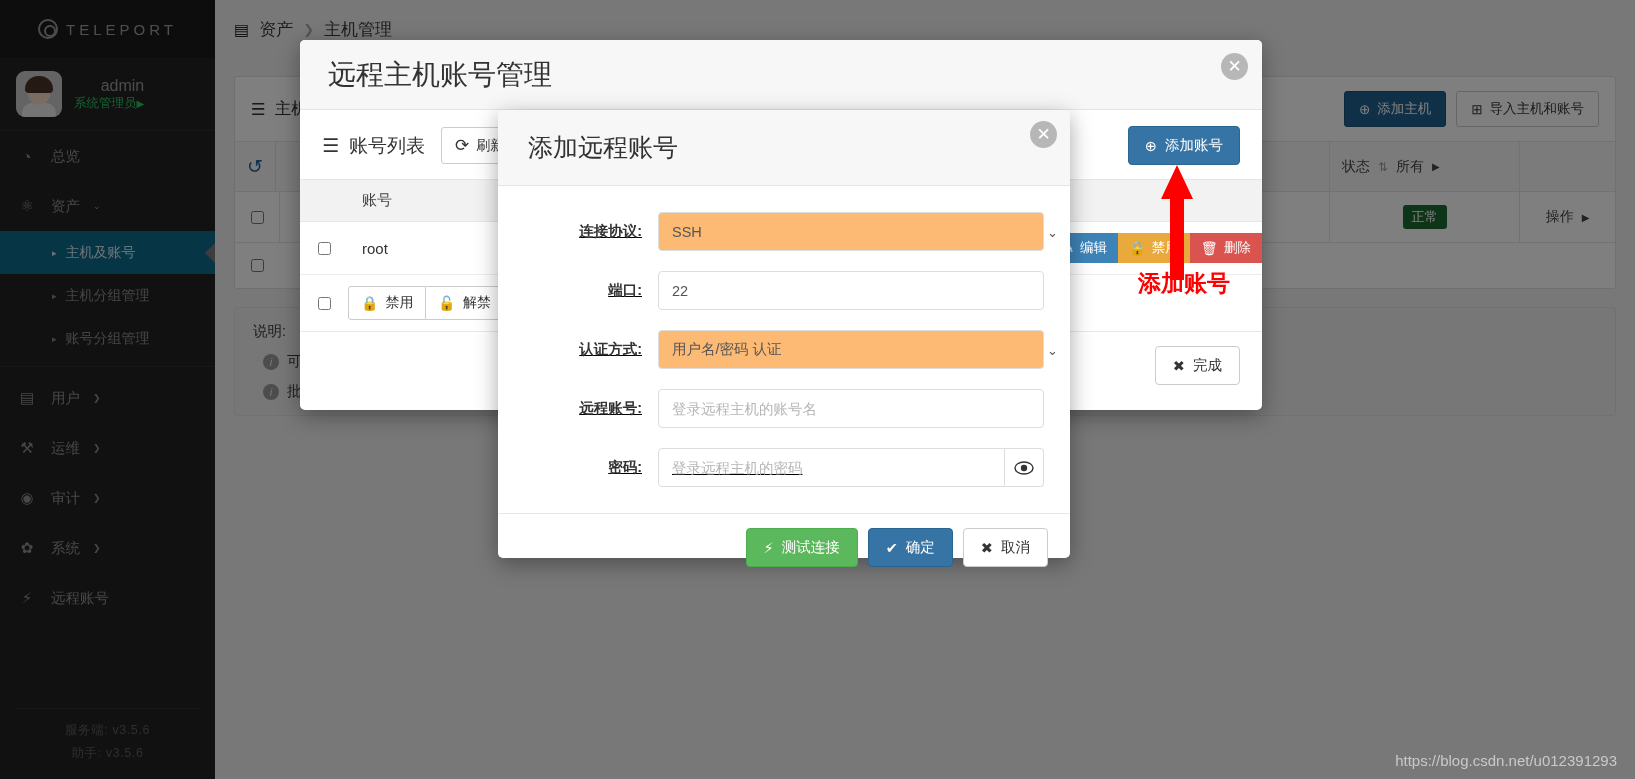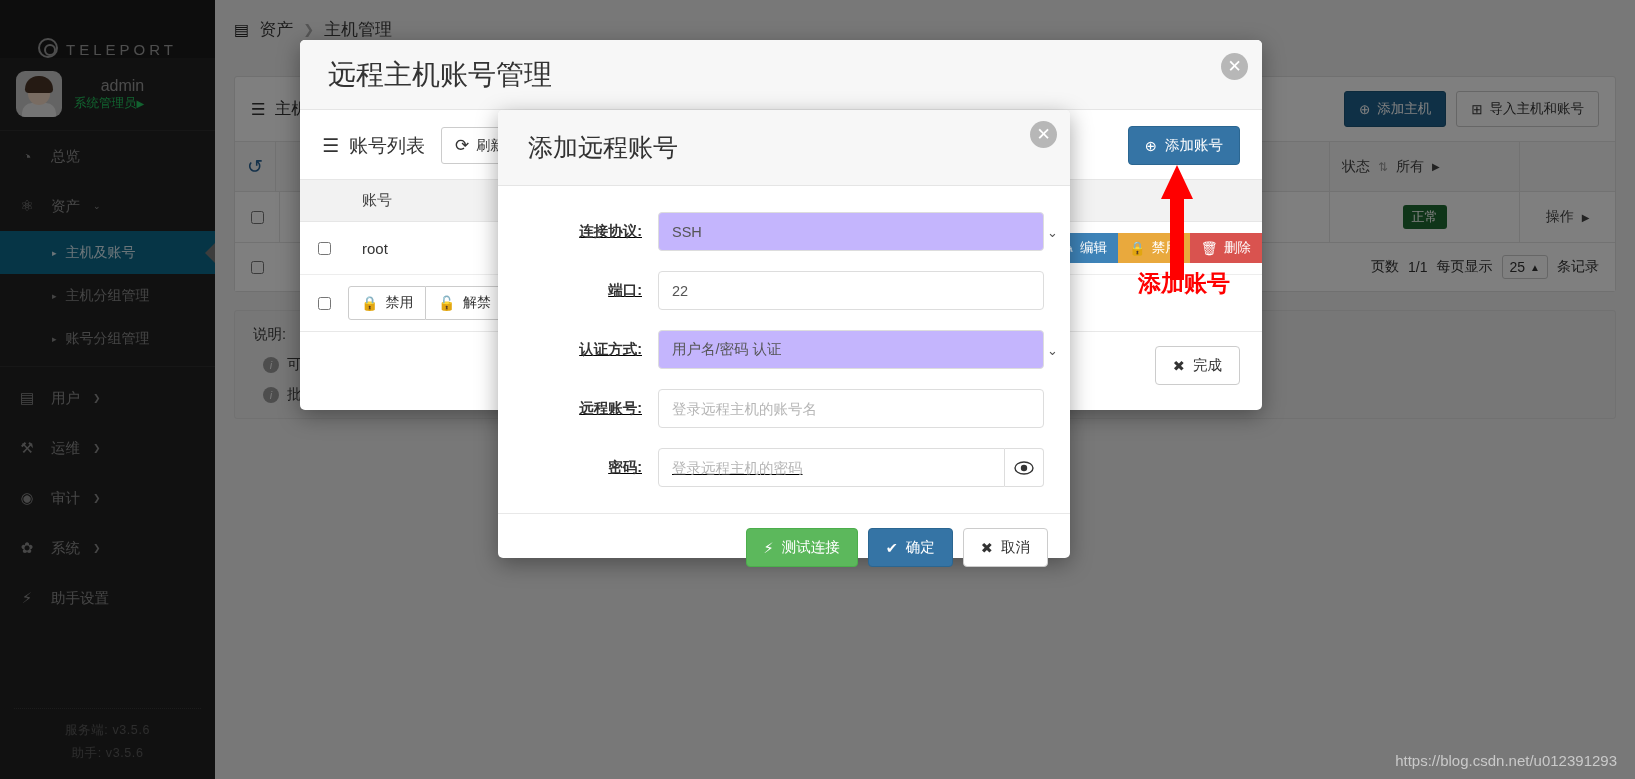--- a/index.html
+++ b/index.html
@@ -9,21 +9,21 @@
     font-family:"Liberation Sans","DejaVu Sans",sans-serif;
     background:#f0f0f0; position:relative;
   }
 
   
   #page { position:absolute; inset:0; }
   #dim { position:absolute; inset:0; background:rgba(0,0,0,0.5); z-index:50; }
 
   
   .sidebar { position:absolute; left:0; top:0; width:215px; height:779px; background:#232323; }
-  .brand { height:58px; background:#1b1b1b; display:flex; align-items:flex-end; justify-content:center; gap:8px; }
+  .brand { height:58px; background:#1b1b1b; display:flex; align-items:center; justify-content:center; gap:8px; }
   .brand-logo { width:20px; height:20px; border-radius:50%; border:2px solid #9a9a9a; position:relative; }
   .brand-logo:after{content:"";position:absolute;left:4px;top:4px;width:8px;height:8px;border-radius:50%;border:2px solid #9a9a9a;}
   .brand-txt { color:#9d9d9d; font-size:15px; letter-spacing:4px; }
   .userbox { display:flex; align-items:center; gap:12px; padding:13px 0 13px 16px; border-bottom:1px solid #2e2e2e; }
   .avatar { width:46px; height:46px; border-radius:9px; background:#c8c8c8; position:relative; overflow:hidden; flex:none; }
   .avatar .hair{position:absolute;left:9px;top:5px;width:28px;height:17px;background:#4a3526;border-radius:14px 14px 4px 4px;}
   .avatar .face{position:absolute;left:12px;top:12px;width:22px;height:22px;background:#f2d9c4;border-radius:11px;}
   .avatar .body{position:absolute;left:6px;bottom:0;width:34px;height:14px;background:#e9e9e9;border-radius:10px 10px 0 0;}
   .uname { color:#989898; font-size:16px; line-height:19px;text-align:right; }
   .urole { color:#22c55e; font-size:12.5px; line-height:17px; }
@@ -86,21 +86,21 @@
   
   #m-inner { left:498px; top:110px; width:572px; height:448px; z-index:70; }
   #m-inner .modal-hd { height:76px; padding:0 30px; display:flex; align-items:center; }
   #m-inner .modal-title { font-size:25px; }
   #m-inner .xbtn { right:13px; top:11px; }
   .frow { display:flex; align-items:center; margin:0 0 20px 0;text-decoration:underline; }
   .flabel { width:160px; text-align:right; padding-right:16px; font-size:14.5px; color:#333; font-weight:bold; flex:none; }
   .fctl { flex:1; padding-right:26px; }
   .finput { width:100%; height:39px; border:1px solid #ddd; border-radius:4px; padding:0 13px; font-size:14.5px; color:#555; background:#fff; font-family:inherit; }
   .finput::placeholder{ color:#b6b6b6; }
-  .fselect { width:100%; height:39px; border:1px solid #ddd; border-radius:4px; padding:0 13px; font-size:14.5px; color:#555; background:#c4b5fd; font-family:inherit; appearance:none; }
+  .fselect { width:100%; height:39px; border:1px solid #ddd; border-radius:4px; padding:0 13px; font-size:14.5px; color:#555; background:#fdba74; font-family:inherit; appearance:none; }
   .selwrap { position:relative; }
   .selwrap .chev { position:absolute; right:12px; top:13px; pointer-events:none; color:#555; font-size:13px; }
   .pwwrap { display:flex; }
   .pwwrap .finput { border-radius:4px 0 0 4px; }
   .eyebtn { width:44px; height:39px; border:1px solid #ddd; border-left:none; border-radius:0 4px 4px 0; background:#fff; display:flex; align-items:center; justify-content:center; cursor:pointer; }
   .btn-test{background:#5cb85c;border:1px solid #4cae4c;color:#fff;}
   .btn-ok{background:#3574a5;border:1px solid #2b6691;color:#fff;}
   .btn-cancel{background:#fff;border:1px solid #ccc;color:#333;}
   .mbtn { border-radius:4px; padding:9px 17px; font-size:14.5px; display:inline-flex; align-items:center; gap:8px; cursor:pointer; }
 
@@ -175,21 +175,21 @@
       <span>审计</span>
       <span class="caret">❯</span>
     </div>
     <div class="nav-item">
       <span class="ico">✿</span>
       <span>系统</span>
       <span class="caret">❯</span>
     </div>
     <div class="nav-item">
       <span class="ico">⚡</span>
-      <span>助手设置</span>
+      <span>远程账号</span>
     </div>
 
     <div class="sidebar-ver-sep"></div>
     <div class="ver">
       <div>服务端: v3.5.6</div>
       <div>助手: v3.5.6</div>
     </div>
   </div>
 
   <div class="main">
@@ -243,30 +243,20 @@
           <span>操作</span>
           <span style="font-size:10px">▶</span>
         </div>
       </div>
 
       <div class="toolbar" style="background:#fff;border-top:none;border-bottom:none">
         <div class="tb-cell" style="border-right:none">
           <input type="checkbox" style="">
         </div>
         <div class="tb-cell" style="flex:1;border-right:none"></div>
-        <div class="pager">
-          <span>页数</span>
-          <span>1/1</span>
-          <span>每页显示</span>
-          <span class="pg-box">
-            <span>25</span>
-            <span style="font-size:10px">▲</span>
-          </span>
-          <span>条记录</span>
-        </div>
       </div>
     </div>
 
     <div class="note">
       <div>说明:</div>
       <ul style="margin:0;padding:0">
         <li>
           <span class="i">i</span>
           <span>可以通过表格标题栏进行搜索</span>
         </li>

